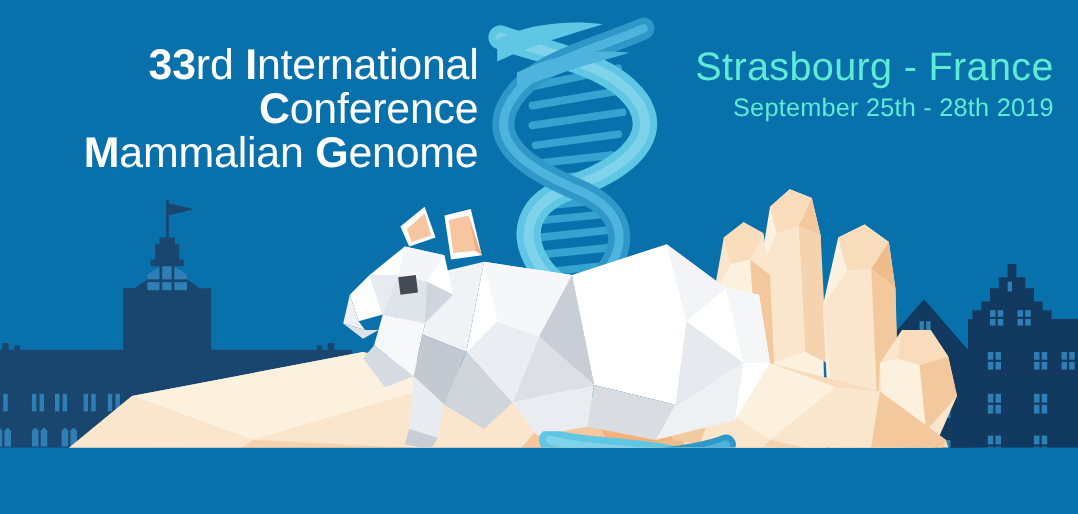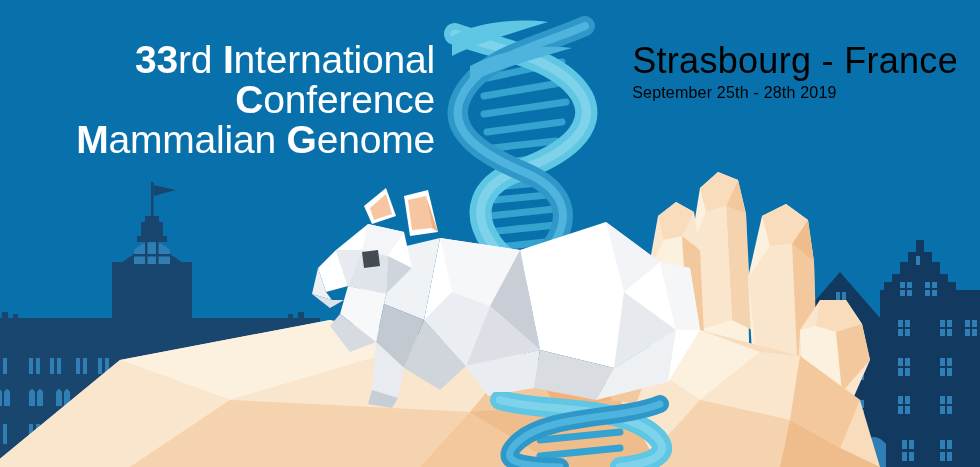--- a/index.html
+++ b/index.html
@@ -1,19 +1,19 @@
 <!DOCTYPE html>
 <html><head>
 <meta charset="utf-8">
 <title>Conference Banner</title>
 <style>
   html,body{margin:0;padding:0;background:#0871ac;}
   .banner{
     position:relative;
-    width:980px;height:467px;
+    width:980px;height:407px;
     overflow:hidden;
     background:#0871ac;
     font-family:"Liberation Sans", sans-serif;
     -webkit-font-smoothing:antialiased;
   }
   .layer{position:absolute;top:0;left:0;width:980px;height:467px;}
   .layer svg{display:block;width:980px;height:467px;}
 
   
   .title-block{
@@ -32,34 +32,35 @@
     font-weight:300;
     white-space:nowrap;
     padding-right:5px;
   }
   .title-line .cap{font-weight:700;}
   .title-line .num{font-weight:700;}
 
   .place-block{
     position:absolute;
     right:22px;top:42px;
+    text-align:right;
     z-index:40;
-    color:#000000;
+    color:#5eead4;
   }
   .place-city{
     display:block;
     font-size:36px;
     font-weight:300;
     letter-spacing:0.3px;
     white-space:nowrap;
     line-height:1.05;
   }
   .place-date{
     display:block;
-    font-size:16px;
+    font-size:23px;
     font-weight:300;
     letter-spacing:0.2px;
     white-space:nowrap;
     line-height:1.25;
     margin-top:3px;
   }
 
   
   #skyline-layer{z-index:5;}
   #dna-back-layer{z-index:10;}

